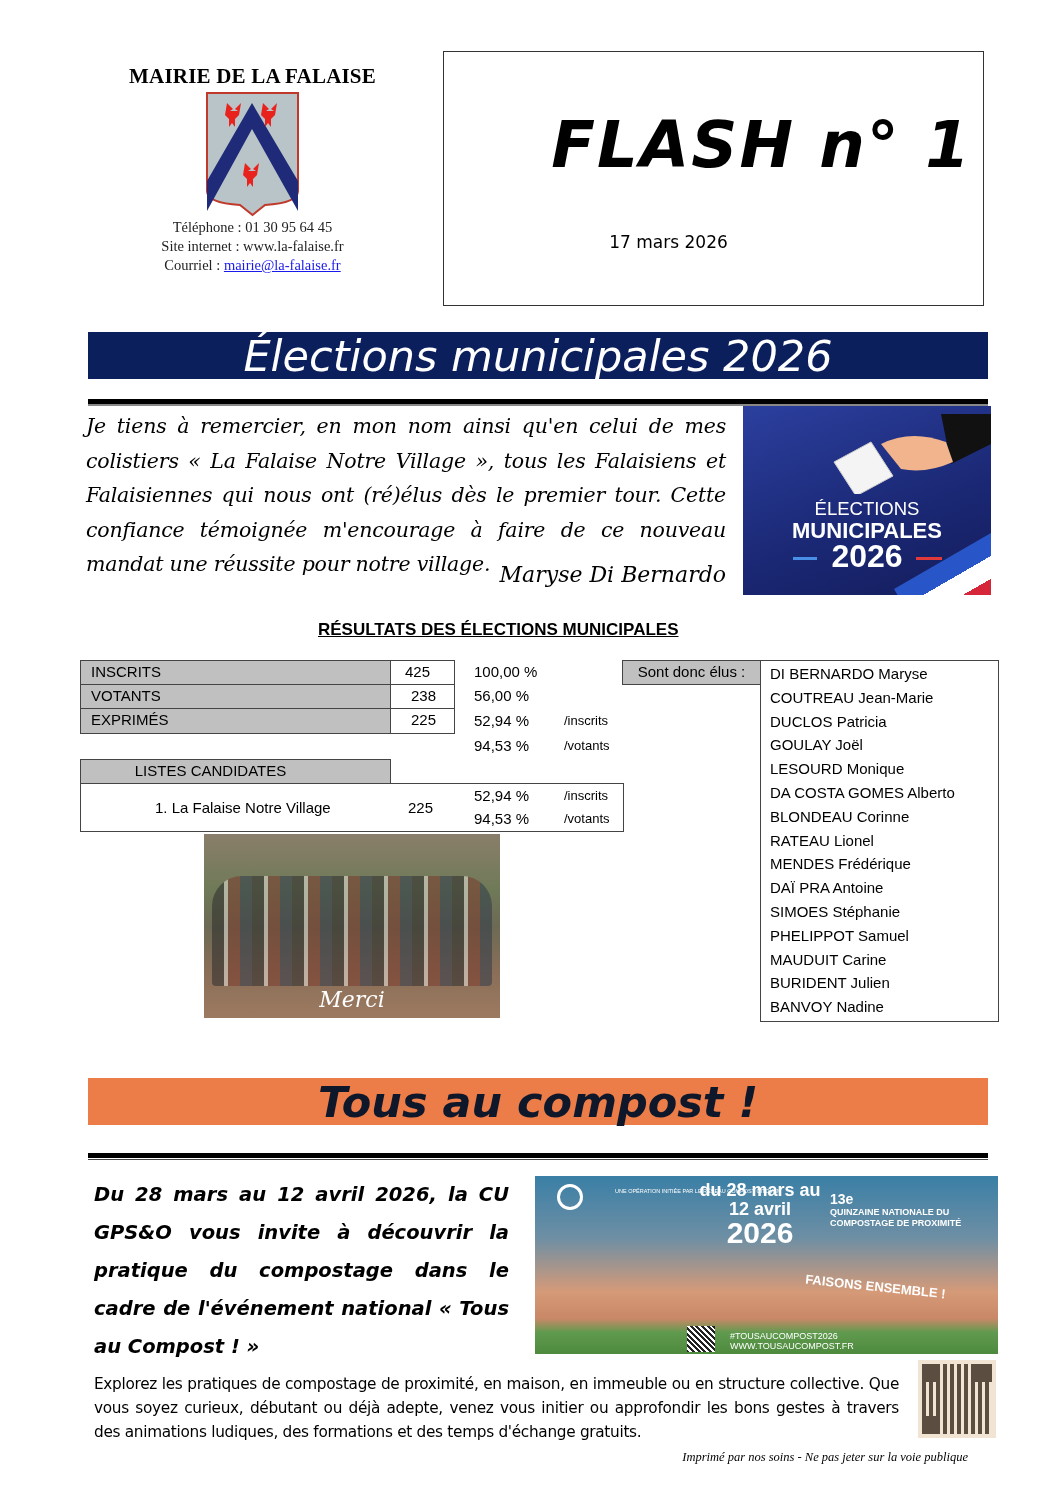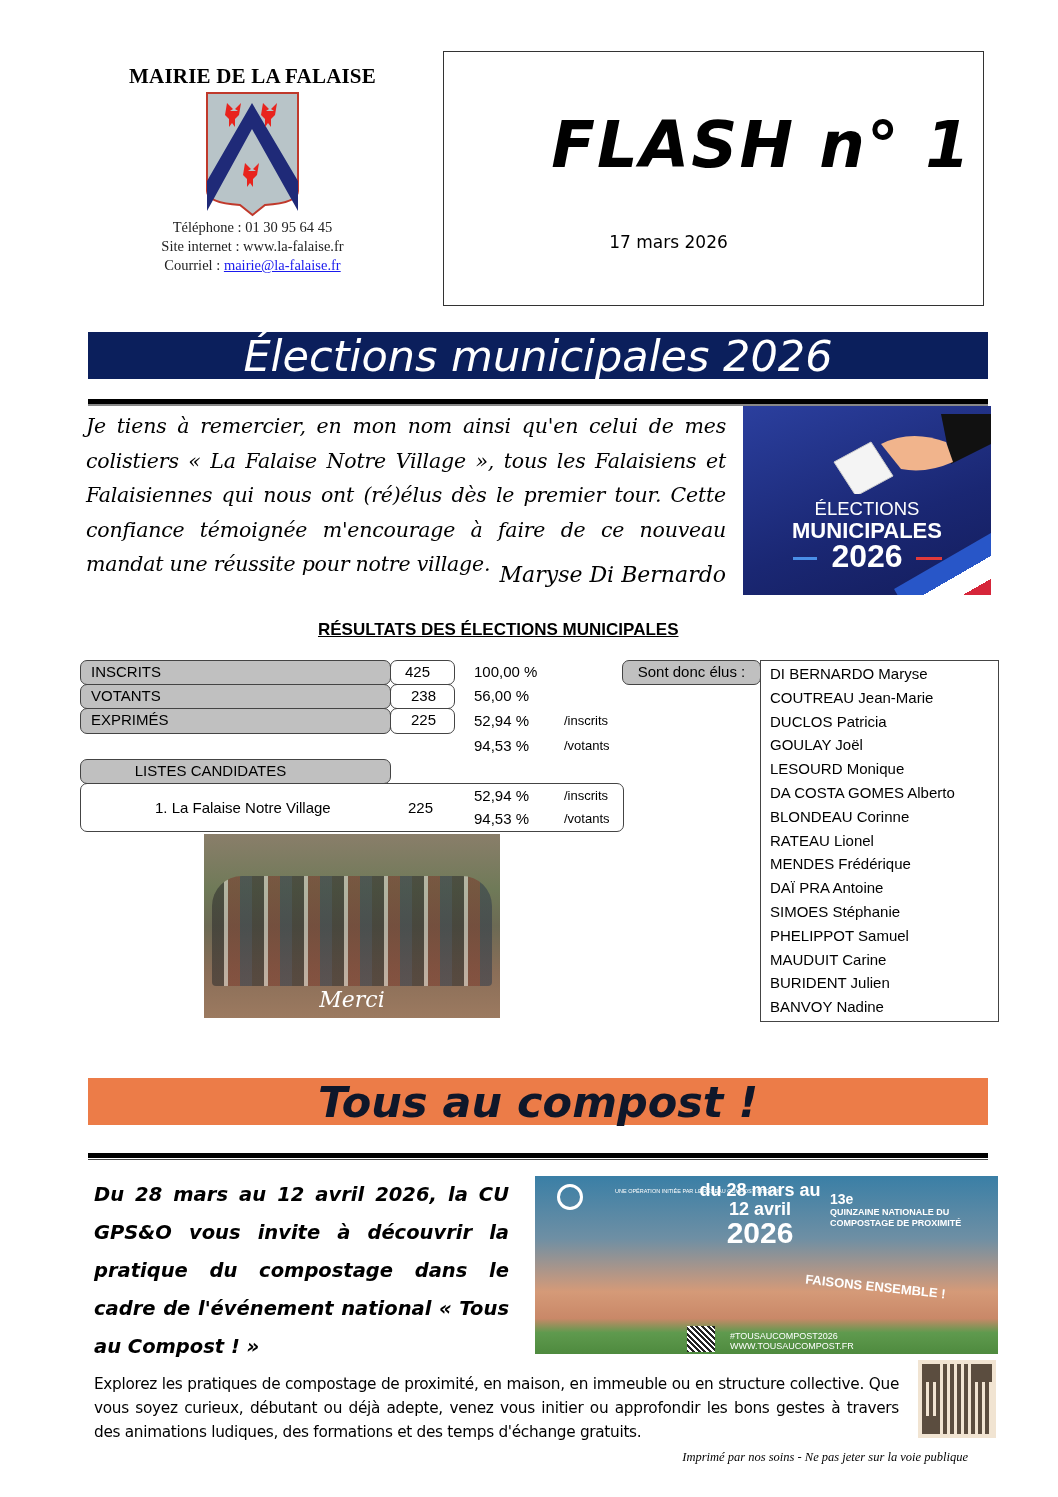--- a/index.html
+++ b/index.html
@@ -32,21 +32,21 @@
   .elec-img{left:743px;top:406px;width:248px;height:189px;background:linear-gradient(160deg,#2b3f9e 0%,#1a2773 60%,#141d5c 100%);overflow:hidden;}
   .elec-img .t1{position:absolute;left:0;width:100%;top:92px;text-align:center;color:#fff;font-size:18.5px;}
   .elec-img .t2{position:absolute;left:0;width:100%;top:112px;text-align:center;color:#fff;font-weight:bold;font-size:22px;}
   .elec-img .t3{position:absolute;left:0;width:100%;top:132px;text-align:center;color:#fff;font-weight:bold;font-size:32px;}
   .elec-img .dash-b{position:absolute;left:50px;top:151px;width:24px;height:3px;background:#4a8fe7;}
   .elec-img .dash-r{position:absolute;left:173px;top:151px;width:26px;height:3px;background:#e23a3a;}
   .elec-img .flag{position:absolute;right:-30px;bottom:-20px;width:120px;height:60px;transform:rotate(-30deg);background:linear-gradient(#2856c8 0 33%,#fff 33% 66%,#d6263a 66%);}
 
   
   .results-title{left:80px;top:620px;width:900px;text-align:left;padding-left:238px;box-sizing:border-box;font-weight:bold;font-size:17px;text-decoration:underline;}
-  .cell{position:absolute;box-sizing:border-box;font-size:15px;line-height:22px;white-space:nowrap;border-radius:7px;}
+  .cell{position:absolute;box-sizing:border-box;font-size:15px;line-height:22px;white-space:nowrap;}
   .gray{background:#c0c0c0;}
   .bd{border:1px solid #444;}
   .sm{font-size:13px;}
 
   
   .photo{left:204px;top:834px;width:296px;height:184px;background:linear-gradient(#8a7e6a 0%,#6f7a58 30%,#6c6a54 50%,#8a6e58 75%,#9c7a60 100%);overflow:hidden;}
   .photo .people{position:absolute;left:8px;top:42px;width:280px;height:110px;background:repeating-linear-gradient(90deg,#2b2b2b 0 12px,#e8e4dc 12px 16px,#7a3a2c 16px 28px,#2f3a4a 28px 40px);opacity:.55;border-radius:30px 30px 4px 4px;}
   .photo .merci{position:absolute;left:0;width:100%;bottom:6px;text-align:center;color:#fff;font-family:"DejaVu Serif",serif;font-style:italic;font-size:22px;}
 
   

